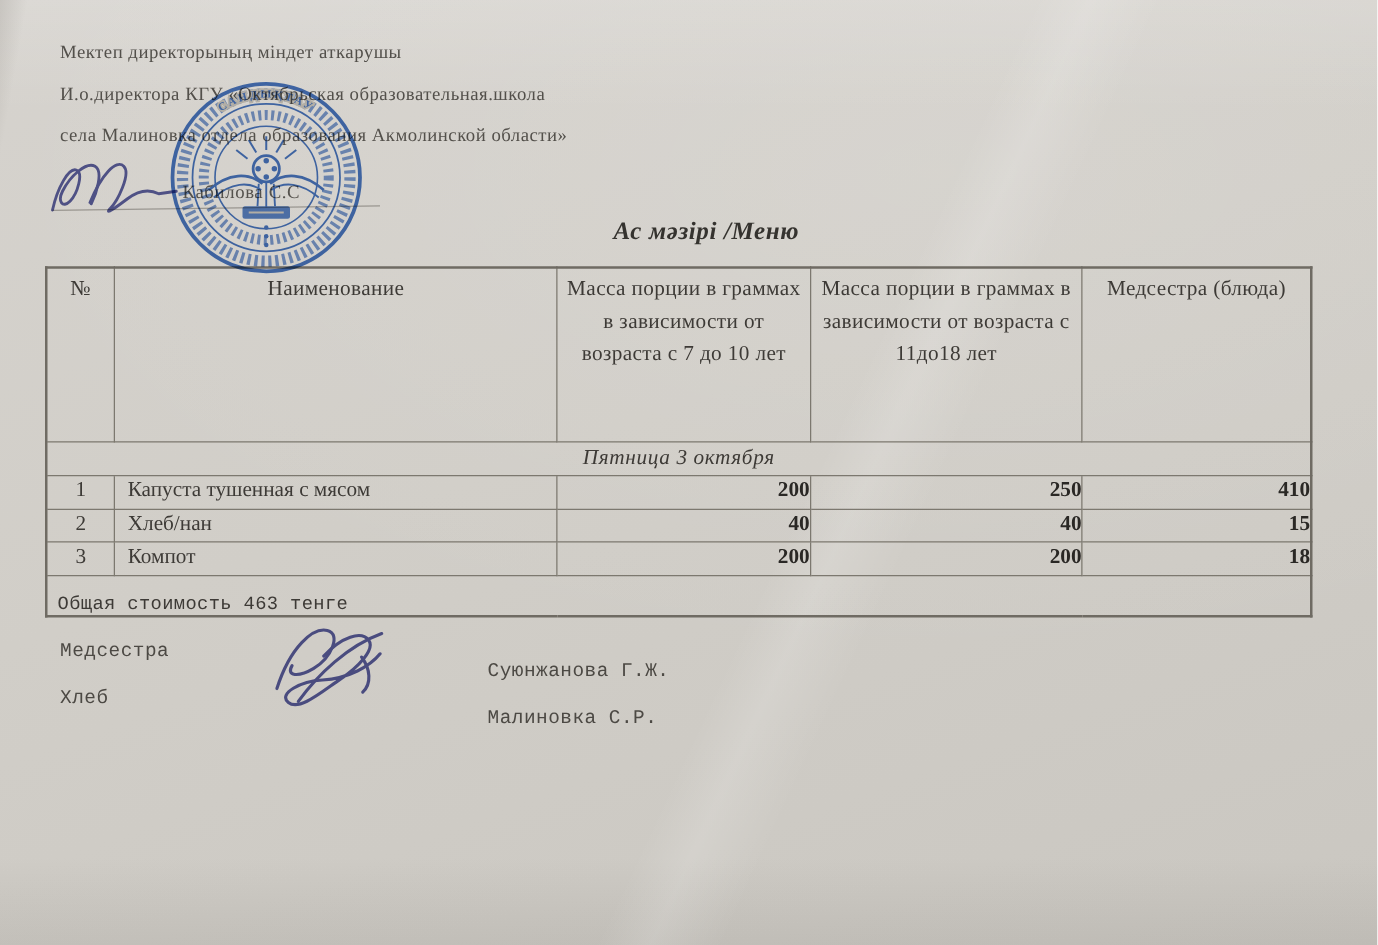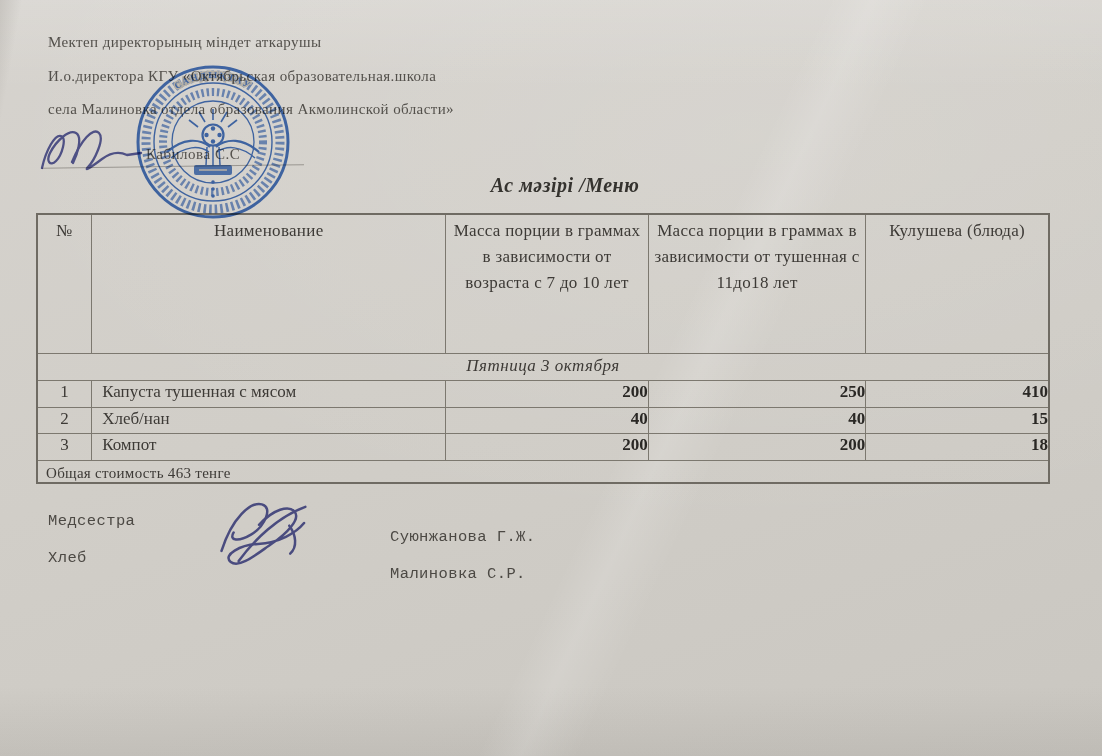--- a/index.html
+++ b/index.html
@@ -36,21 +36,21 @@
 
   table.menu { position:absolute; left:36px; top:213px; width:1014px;
     border-collapse:collapse; table-layout:fixed; color:#3d3a36; }
   table.menu td { border:1px solid #7c786f; vertical-align:top; font-size:17px; overflow:hidden; }
   table.menu { border:2px solid #6f6b63; }
   td.hdr { text-align:center; padding:3px 4px 0; line-height:26px; letter-spacing:.3px; }
   td.num { text-align:center; padding-top:1px; }
   td.nm  { padding:1px 0 0 10px; }
   td.val { padding:1px 0 0 10px; font-weight:bold; color:#2a2825;text-align:right; }
   tr.day td { text-align:center; font-style:italic; padding:2px 0 0; letter-spacing:.5px;margin-left:16px; }
-  tr.total td { font-size:15px; padding:4px 0 0 8px; letter-spacing:.3px; }
+  tr.total td { font-size:15px; padding:14px 0 0 8px; letter-spacing:.3px;font-family:Liberation Mono, monospace; }
 
   .roles { position:absolute; left:48px; top:512px; font-size:15.5px; color:#4c4944; letter-spacing:.4px;font-family:Liberation Mono, monospace; }
   .roles .row { position:relative; height:37px; width:520px; }
   .roles .name { position:absolute; left:342px; top:16px; }
 
   .svg-ink { fill:none; stroke:#4d519c; stroke-linecap:round; stroke-linejoin:round; }
 </style>
 </head>
 <body>
 
@@ -123,22 +123,22 @@
         <col style="width:35.0%">
         <col style="width:20.0%">
       <col style="width:21.5%">
         <col style="width:18.1%">
     </colgroup>
     <tbody>
         <tr style="height:139px">
       <td class="hdr">№</td>
       <td class="hdr">Наименование</td>
       <td class="hdr">Масса порции в граммах в зависимости от возраста с 7 до 10 лет</td>
-      <td class="hdr">Масса порции в граммах в зависимости от тушенная с  11до18 лет</td>
-      <td class="hdr">Кулушева (блюда)</td>
+      <td class="hdr">Масса порции в граммах в зависимости от возраста с  11до18 лет</td>
+      <td class="hdr">Медсестра (блюда)</td>
     </tr>
     <tr class="day" style="height:27px">
       <td colspan="5">Пятница 3 октября</td>
     </tr>
     <tr style="height:27px">
       <td class="num">1</td>
       <td class="nm">Капуста тушенная с мясом</td>
       <td class="val">200</td>
       <td class="val">250</td>
       <td class="val">410</td>

